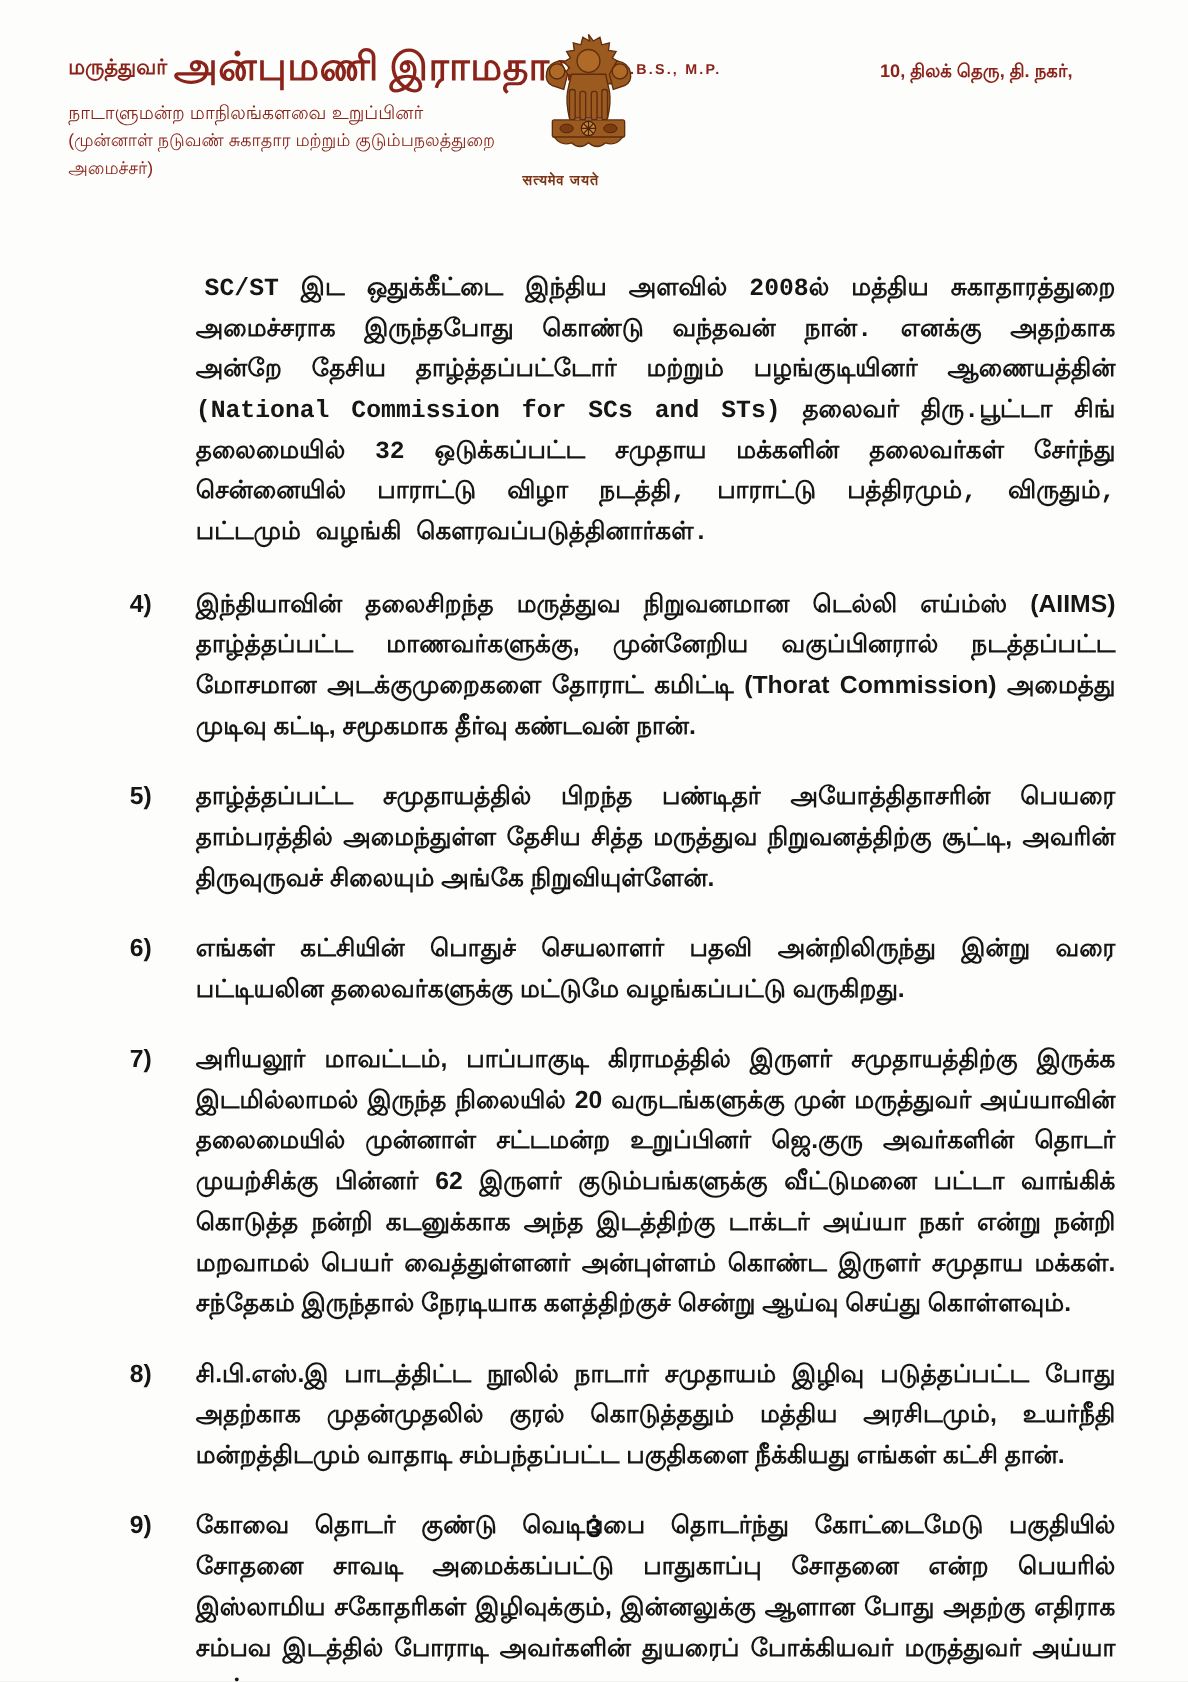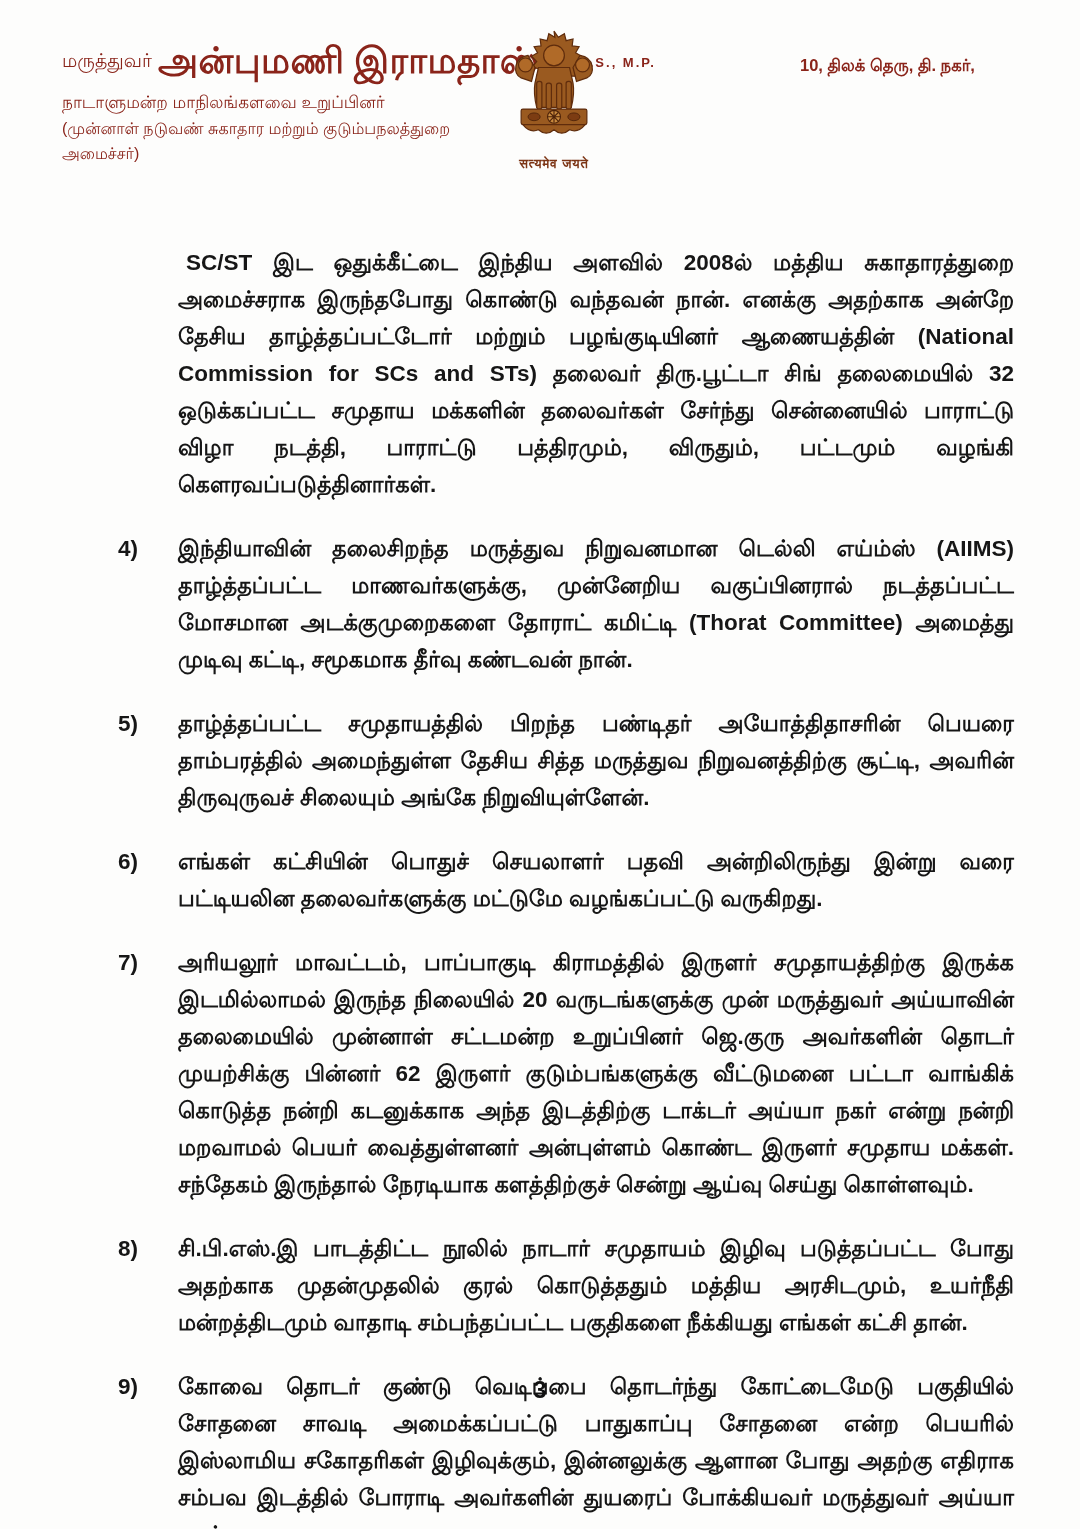--- a/index.html
+++ b/index.html
@@ -10,51 +10,51 @@
     background:#fdfdfc;
     overflow:hidden;
     font-family:"Liberation Sans", sans-serif;
   }
   
   .hdr-left{
     position:absolute;left:62px;top:40px;width:430px;
     color:#8a241a;
   }
   .hdr-name-row{white-space:nowrap;}
-  .hdr-prefix{font-size:19px;font-weight:400;vertical-align:6px;margin-right:6px;}
+  .hdr-prefix{font-size:19px;font-weight:700;vertical-align:6px;margin-right:6px;}
   .hdr-name{
     font-family:"Liberation Serif", serif;
     font-size:36px;font-weight:700;letter-spacing:0.5px;
   }
   .hdr-degrees{font-size:13px;font-weight:700;letter-spacing:2px;vertical-align:6px;margin-left:4px;}
   .hdr-sub{font-size:17px;font-weight:400;line-height:26px;margin-top:4px;}
   .hdr-sub2{font-size:16px;font-weight:400;line-height:25px;}
   
   .emblem{
-    position:absolute;left:494px;top:26px;width:120px;
-    text-align:center;color:#7c3414;
+    position:absolute;left:475px;top:26px;width:120px;
+    color:#7c3414;
   }
   .emblem svg{display:block;margin:0 auto;}
   .emblem-motto{
     font-size:13px;font-weight:700;letter-spacing:1px;margin-top:2px;
     color:#7c3414;
   }
   
   .hdr-right{
     position:absolute;left:760px;top:52px;width:300px;
     color:#8a241a;font-size:16.5px;font-weight:700;line-height:26px;margin-left:40px;
   }
   
   .body-wrap{
     position:absolute;left:118px;top:244px;width:896px;
     color:#161616;
     font-size:22.5px;font-weight:600;line-height:37px;
   }
   .para{text-align:justify;}
-  .cont-para{padding-left:60px;text-indent:8px;}
+  .cont-para{padding-left:60px;text-indent:8px;font-family:Liberation Mono, monospace;}
   .item{display:flex;margin-top:27px;}
   .item .num{width:60px;flex:0 0 60px;}
   .item .txt{flex:1;text-align:justify;}
   
   .page-num{
     position:absolute;top:1376px;left:0;width:100%;
     text-align:center;
     font-size:24px;font-weight:700;color:#111;
   }
 </style>
@@ -109,21 +109,21 @@
   <div class="hdr-right">
     <div>10, திலக் தெரு, தி. நகர்,</div>
   </div>
 
   <div class="body-wrap">
 
     <div class="para cont-para">SC/ST இட ஒதுக்கீட்டை இந்திய அளவில் 2008ல் மத்திய சுகாதாரத்துறை அமைச்சராக இருந்தபோது கொண்டு வந்தவன் நான். எனக்கு அதற்காக அன்றே தேசிய தாழ்த்தப்பட்டோர் மற்றும் பழங்குடியினர் ஆணையத்தின் (National Commission for SCs and STs) தலைவர் திரு.பூட்டா சிங் தலைமையில் 32 ஒடுக்கப்பட்ட சமுதாய மக்களின் தலைவர்கள் சேர்ந்து சென்னையில் பாராட்டு விழா நடத்தி, பாராட்டு பத்திரமும், விருதும், பட்டமும் வழங்கி கௌரவப்படுத்தினார்கள்.</div>
 
     <div class="item">
       <span class="num">4)</span>
-      <div class="txt">இந்தியாவின் தலைசிறந்த மருத்துவ நிறுவனமான டெல்லி எய்ம்ஸ் (AIIMS) தாழ்த்தப்பட்ட மாணவர்களுக்கு, முன்னேறிய வகுப்பினரால் நடத்தப்பட்ட மோசமான அடக்குமுறைகளை தோராட் கமிட்டி (Thorat Committee) அமைத்து முடிவு கட்டி, சமூகமாக தீர்வு கண்டவன் நான்.</div>
+      <div class="txt">இந்தியாவின் தலைசிறந்த மருத்துவ நிறுவனமான டெல்லி எய்ம்ஸ் (AIIMS) தாழ்த்தப்பட்ட மாணவர்களுக்கு, முன்னேறிய வகுப்பினரால் நடத்தப்பட்ட மோசமான அடக்குமுறைகளை தோராட் கமிட்டி (Thorat Commission) அமைத்து முடிவு கட்டி, சமூகமாக தீர்வு கண்டவன் நான்.</div>
     </div>
 
     <div class="item">
       <span class="num">5)</span>
       <div class="txt">தாழ்த்தப்பட்ட சமுதாயத்தில் பிறந்த பண்டிதர் அயோத்திதாசரின் பெயரை தாம்பரத்தில் அமைந்துள்ள தேசிய சித்த மருத்துவ நிறுவனத்திற்கு சூட்டி, அவரின் திருவுருவச் சிலையும் அங்கே நிறுவியுள்ளேன்.</div>
     </div>
 
     <div class="item">
       <span class="num">6)</span>
       <div class="txt">எங்கள் கட்சியின் பொதுச் செயலாளர் பதவி அன்றிலிருந்து இன்று வரை பட்டியலின தலைவர்களுக்கு மட்டுமே வழங்கப்பட்டு வருகிறது.</div>

